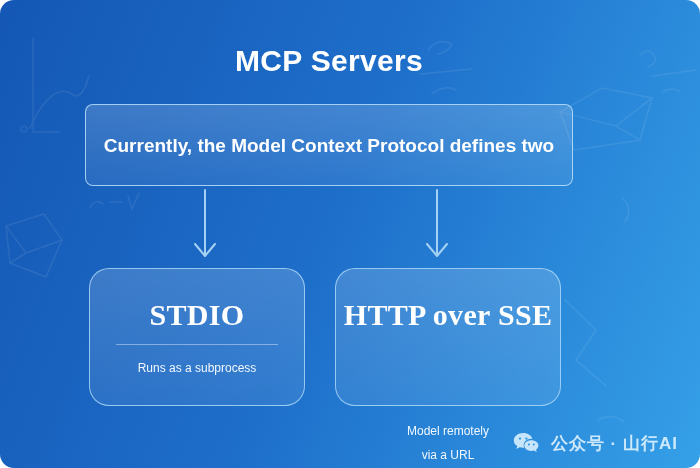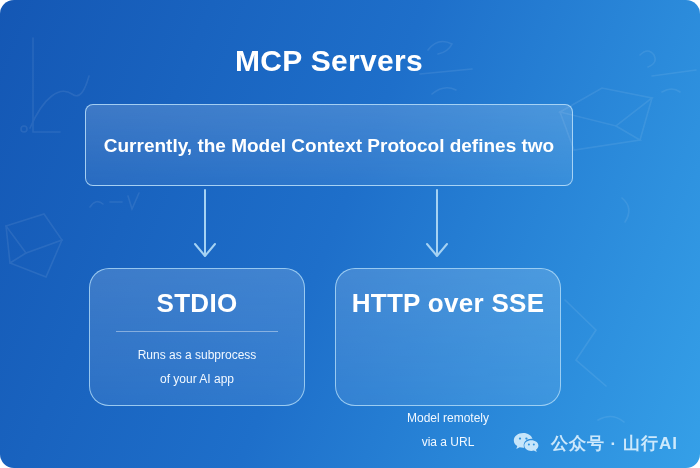--- a/index.html
+++ b/index.html
@@ -24,21 +24,21 @@
   .arrow-left{left:192px;}
   .arrow-right{left:424px;}
   .card{
     position:absolute;top:268px;height:138px;box-sizing:border-box;
     border-radius:20px;border:1.5px solid rgba(178,220,249,.8);
     background:linear-gradient(180deg,rgba(255,255,255,.16),rgba(255,255,255,.08));
     display:flex;flex-direction:column;align-items:center;color:#ffffff;
   }
   .card-left{left:89px;width:216px;}
   .card-right{left:335px;width:226px;gap:32px;}
-  .card-title{margin-top:19px;font-size:26px;font-weight:700;letter-spacing:.3px;}
+  .card-title{margin-top:29px;font-size:30px;font-weight:700;letter-spacing:.3px;font-family:Liberation Serif, serif;}
   .card-divider{width:76%;height:1px;background:rgba(255,255,255,.4);margin:12px 0 11px 0;}
   .card-desc{font-size:12px;line-height:24px;font-weight:500;text-align:center;color:#f1f8ff;}
   .watermark{
     position:absolute;right:22px;bottom:13px;display:flex;align-items:center;gap:10px;
     color:rgba(226,244,255,.88);font-size:17px;font-weight:600;letter-spacing:1px;
     font-family:"Liberation Sans","DejaVu Sans",sans-serif;
   }
   .watermark svg{display:block;}
 </style>
 </head>
@@ -94,21 +94,20 @@
       <line x1="13" y1="1" x2="13" y2="66"></line>
       <polyline points="3,55 13,67 23,55"></polyline>
     </svg>
   </div>
 
   <div class="card card-left">
     <div class="card-title">STDIO</div>
     <div class="card-divider"></div>
     <div class="card-desc">
       <div>Runs as a subprocess</div>
-      <div>of your AI app</div>
     </div>
   </div>
 
   <div class="card card-right">
     <div class="card-title">HTTP over SSE</div>
     <div class="card-divider"></div>
     <div class="card-desc">
       <div>Model remotely</div>
       <div>via a URL</div>
     </div>

